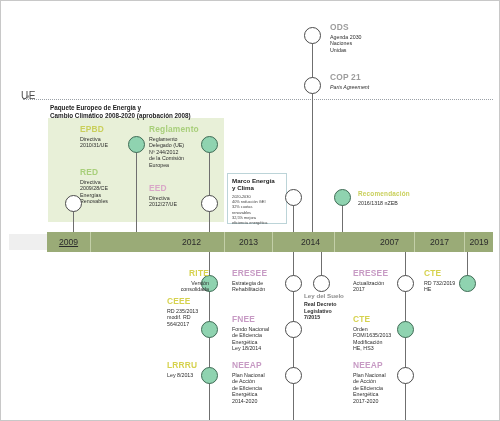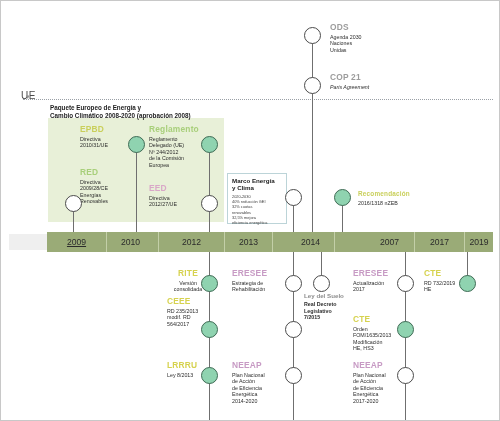--- a/index.html
+++ b/index.html
@@ -200,36 +200,35 @@
 
   <div class="abs stem" style="left:341px;top:196px;height:36px;"></div>
   <div class="abs node filled" style="left:333px;top:188px;"></div>
   <div class="abs entry" style="left:357px;top:188px;width:100px;">
     <div class="head c-olive" style="font-size:6.4px;">Recomendación</div>
     <div class="body">2016/1318 nZEB</div>
   </div>
 
   <div class="abs" id="axis-grey"></div>
   <div class="abs" id="axis">
-    <div class="year" style="left:0px;width:60px;text-decoration:underline;">2009</div>
-    <div class="year" style="left:56px;width:56px;">2010</div>
+    <div class="year" style="left:0px;width:44px;text-decoration:underline;">2009</div>
     <div class="year" style="left:112px;width:66px;">2012</div>
     <div class="year" style="left:178px;width:48px;">2013</div>
     <div class="year" style="left:240px;width:48px;">2014</div>
     <div class="year" style="left:318px;width:50px;">2007</div>
     <div class="year" style="left:368px;width:50px;">2017</div>
     <div class="year" style="left:418px;width:28px;">2019</div>
   </div>
 
   <div class="abs stem" style="left:208px;top:251px;height:170px;"></div>
   <div class="abs node filled" style="left:200px;top:274px;"></div>
   <div class="abs node filled" style="left:200px;top:320px;"></div>
   <div class="abs node filled" style="left:200px;top:366px;"></div>
 
-  <div class="abs entry" style="left:166px;top:268px;width:42px;text-align:center;">
+  <div class="abs entry" style="left:166px;top:268px;width:42px;text-align:right;">
     <div class="head c-yellow">RITE</div>
     <div class="body">
       <div>Versión</div>
       <div>consolidada</div>
     </div>
   </div>
 
   <div class="abs entry" style="left:166px;top:296px;width:42px;">
     <div class="head c-yellow">CEEE</div>
     <div class="body">
@@ -252,20 +251,29 @@
   <div class="abs node hollow" style="left:284px;top:366px;"></div>
 
   <div class="abs entry" style="left:231px;top:268px;width:52px;">
     <div class="head c-mauve">ERESEE</div>
     <div class="body">
       <div>Estrategia de</div>
       <div>Rehabilitación</div>
     </div>
   </div>
 
+  <div class="abs entry" style="left:231px;top:314px;width:52px;">
+    <div class="head c-mauve">FNEE</div>
+    <div class="body">
+      <div>Fondo Nacional</div>
+      <div>de Eficiencia</div>
+      <div>Energética</div>
+      <div>Ley 18/2014</div>
+    </div>
+  </div>
 
   <div class="abs entry" style="left:231px;top:360px;width:52px;">
     <div class="head c-mauve">NEEAP</div>
     <div class="body">
       <div>Plan Nacional</div>
       <div>de Acción</div>
       <div>de Eficiencia</div>
       <div>Energética</div>
       <div>2014-2020</div>
     </div>

